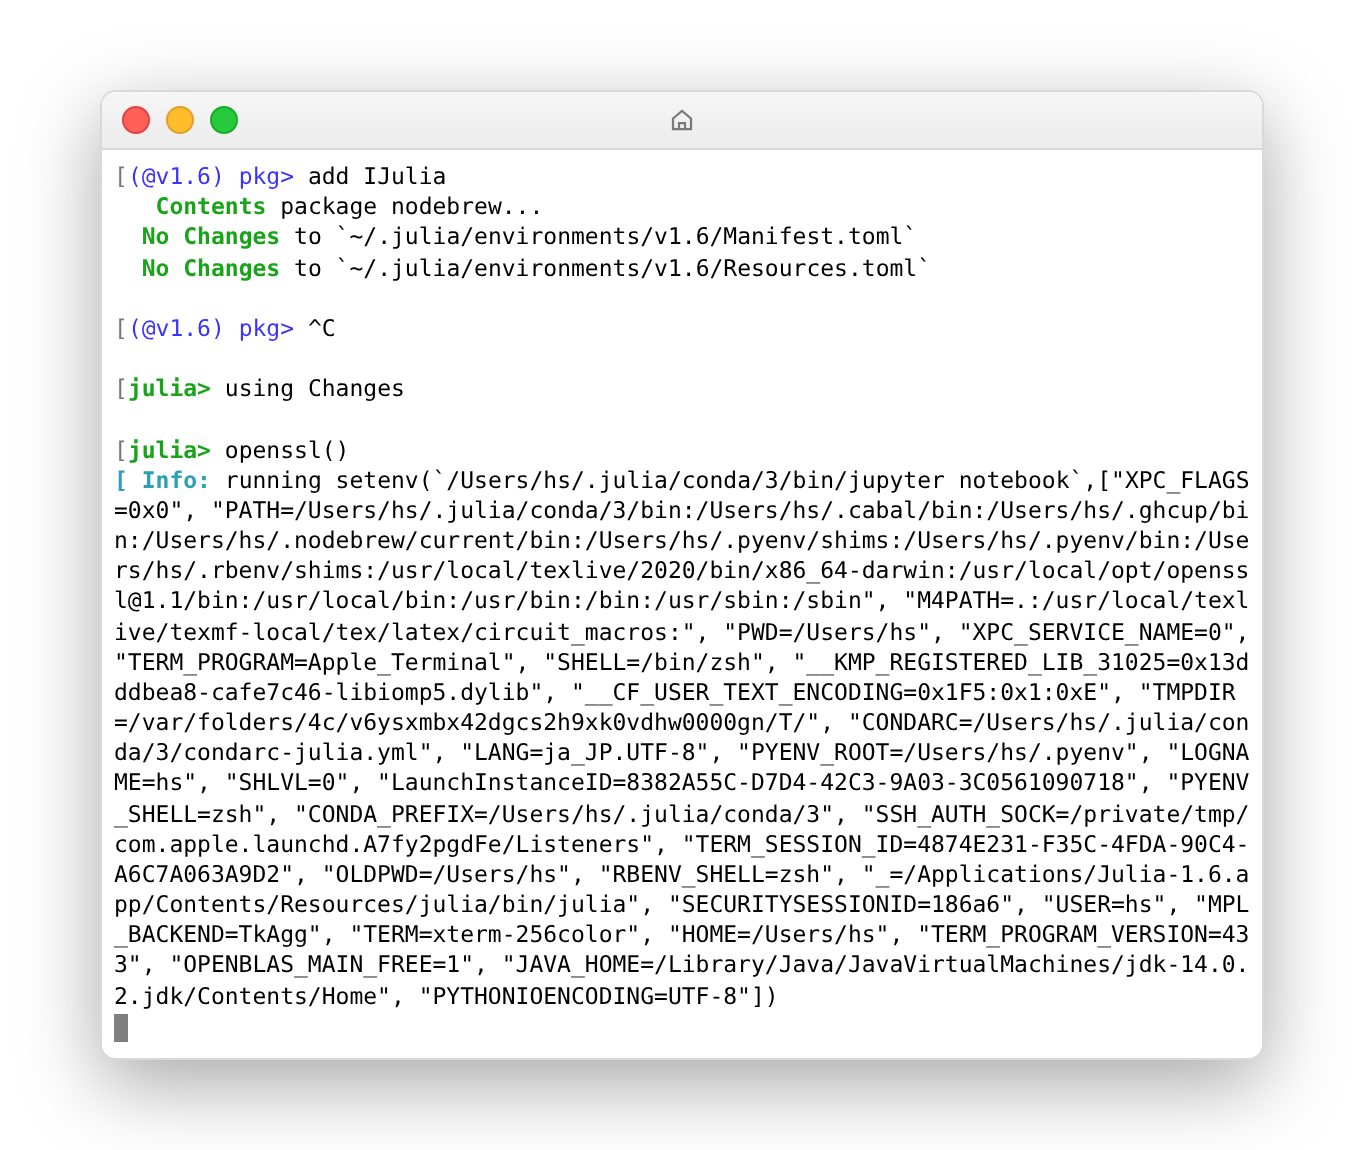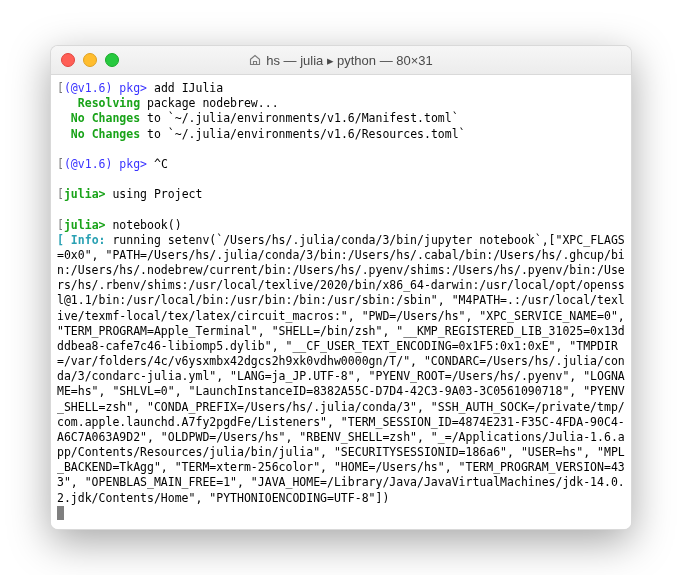--- a/index.html
+++ b/index.html
@@ -94,29 +94,28 @@
       <div class="tl yellow"></div>
       <div class="tl green"></div>
     </div>
     <div class="title">
       <span class="home-icon">
         <svg viewBox="0 0 16 16" width="12" height="12" fill="none" stroke="#7a7a7a" stroke-width="1.5">
           <path d="M2 7l6-5 6 5v7H2z"></path>
           <path d="M6 14v-4h4v4"></path>
         </svg>
       </span>
-      <span>hs — julia ▸ python — 80×31</span>
     </div>
   </div>
 
   <div class="terminal"><span class="line"><span class="faint">[</span><span class="blue">(@v1.6) pkg&gt;</span><span> add IJulia</span></span>
-<span class="line">   <span class="greenb">Resolving</span><span> package nodebrew...</span></span>
+<span class="line">   <span class="greenb">Contents</span><span> package nodebrew...</span></span>
 <span class="line">  <span class="greenb">No Changes</span><span> to `~/.julia/environments/v1.6/Manifest.toml`</span></span>
 <span class="line">  <span class="greenb">No Changes</span><span> to `~/.julia/environments/v1.6/Resources.toml`</span></span>
 <span class="line"></span>
 <span class="line"><span class="faint">[</span><span class="blue">(@v1.6) pkg&gt;</span><span> ^C</span></span>
 <span class="line"></span>
-<span class="line"><span class="faint">[</span><span class="greenb">julia&gt;</span><span> using Project</span></span>
+<span class="line"><span class="faint">[</span><span class="greenb">julia&gt;</span><span> using Changes</span></span>
 <span class="line"></span>
-<span class="line"><span class="faint">[</span><span class="greenb">julia&gt;</span><span> notebook()</span></span>
+<span class="line"><span class="faint">[</span><span class="greenb">julia&gt;</span><span> openssl()</span></span>
 <span class="line"><span class="cyan">[ </span><span class="cyan">Info:</span><span> running setenv(`/Users/hs/.julia/conda/3/bin/jupyter notebook`,["XPC_FLAGS=0x0", "PATH=/Users/hs/.julia/conda/3/bin:/Users/hs/.cabal/bin:/Users/hs/.ghcup/bin:/Users/hs/.nodebrew/current/bin:/Users/hs/.pyenv/shims:/Users/hs/.pyenv/bin:/Users/hs/.rbenv/shims:/usr/local/texlive/2020/bin/x86_64-darwin:/usr/local/opt/openssl@1.1/bin:/usr/local/bin:/usr/bin:/bin:/usr/sbin:/sbin", "M4PATH=.:/usr/local/texlive/texmf-local/tex/latex/circuit_macros:", "PWD=/Users/hs", "XPC_SERVICE_NAME=0", "TERM_PROGRAM=Apple_Terminal", "SHELL=/bin/zsh", "__KMP_REGISTERED_LIB_31025=0x13dddbea8-cafe7c46-libiomp5.dylib", "__CF_USER_TEXT_ENCODING=0x1F5:0x1:0xE", "TMPDIR=/var/folders/4c/v6ysxmbx42dgcs2h9xk0vdhw0000gn/T/", "CONDARC=/Users/hs/.julia/conda/3/condarc-julia.yml", "LANG=ja_JP.UTF-8", "PYENV_ROOT=/Users/hs/.pyenv", "LOGNAME=hs", "SHLVL=0", "LaunchInstanceID=8382A55C-D7D4-42C3-9A03-3C0561090718", "PYENV_SHELL=zsh", "CONDA_PREFIX=/Users/hs/.julia/conda/3", "SSH_AUTH_SOCK=/private/tmp/com.apple.launchd.A7fy2pgdFe/Listeners", "TERM_SESSION_ID=4874E231-F35C-4FDA-90C4-A6C7A063A9D2", "OLDPWD=/Users/hs", "RBENV_SHELL=zsh", "_=/Applications/Julia-1.6.app/Contents/Resources/julia/bin/julia", "SECURITYSESSIONID=186a6", "USER=hs", "MPL_BACKEND=TkAgg", "TERM=xterm-256color", "HOME=/Users/hs", "TERM_PROGRAM_VERSION=433", "OPENBLAS_MAIN_FREE=1", "JAVA_HOME=/Library/Java/JavaVirtualMachines/jdk-14.0.2.jdk/Contents/Home", "PYTHONIOENCODING=UTF-8"])</span></span>
 <span class="cursor"></span></div>
 </div>
 
 </body></html>

